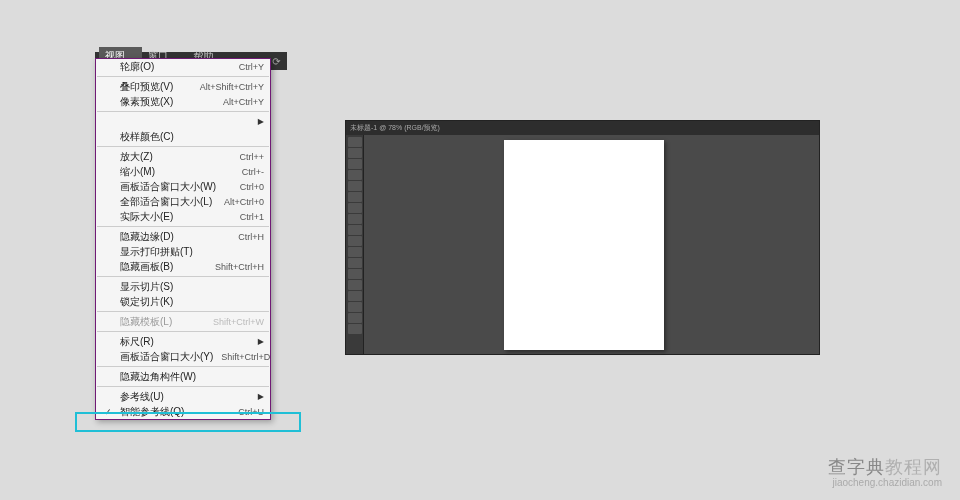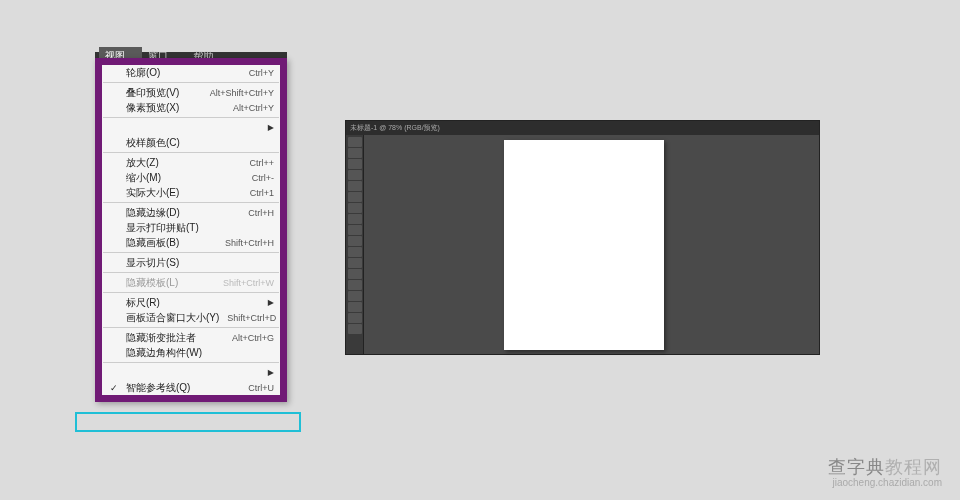--- a/index.html
+++ b/index.html
@@ -40,23 +40,23 @@
       display: flex;
       align-items: center;
       justify-content: center;
       color: #aaa;
       font-size: 10px;
     }
     .dropdown {
       position: absolute;
       top: 58px;
       left: 95px;
-      width: 192px;
+      width: 176px;
       background: #f5f5f5;
-      border: 7px solid #701a75;
+      border: 1px solid #701a75;
       box-shadow: 2px 2px 6px rgba(0,0,0,0.3);
     }
     .menu-item {
       display: flex;
       align-items: center;
       padding: 2px 6px 2px 24px;
       font-size: 10px;
       color: #222;
       position: relative;
       height: 15px;
@@ -215,69 +215,77 @@
 
   <div class="menu-item">
     <span class="label">放大(Z)</span>
     <span class="shortcut">Ctrl++</span>
   </div>
   <div class="menu-item">
     <span class="label">缩小(M)</span>
     <span class="shortcut">Ctrl+-</span>
   </div>
   <div class="menu-item">
+    <span class="label">画板适合窗口大小(W)</span>
+    <span class="shortcut">Ctrl+0</span>
+  </div>
+  <div class="menu-item">
+    <span class="label">全部适合窗口大小(L)</span>
+    <span class="shortcut">Alt+Ctrl+0</span>
+  </div>
+  <div class="menu-item">
     <span class="label">实际大小(E)</span>
     <span class="shortcut">Ctrl+1</span>
   </div>
   <div class="menu-sep"></div>
 
   <div class="menu-item">
     <span class="label">隐藏边缘(D)</span>
     <span class="shortcut">Ctrl+H</span>
   </div>
   <div class="menu-item">
     <span class="label">显示打印拼贴(T)</span>
   </div>
   <div class="menu-item">
     <span class="label">隐藏画板(B)</span>
     <span class="shortcut">Shift+Ctrl+H</span>
   </div>
   <div class="menu-sep"></div>
 
   <div class="menu-item">
     <span class="label">显示切片(S)</span>
+  </div>
+  <div class="menu-item">
+    <span class="label">锁定切片(K)</span>
   </div>
   <div class="menu-sep"></div>
 
   <div class="menu-item disabled">
     <span class="label">隐藏模板(L)</span>
     <span class="shortcut">Shift+Ctrl+W</span>
   </div>
   <div class="menu-sep"></div>
 
   <div class="menu-item">
     <span class="label">标尺(R)</span>
     <span class="submenu-arrow">▶</span>
   </div>
   <div class="menu-item">
     <span class="label">画板适合窗口大小(Y)</span>
     <span class="shortcut">Shift+Ctrl+D</span>
   </div>
   <div class="menu-sep"></div>
 
   <div class="menu-item">
-    <span class="label">隐藏渐变批注者</span>
-    <span class="shortcut">Alt+Ctrl+G</span>
-  </div>
-  <div class="menu-item">
     <span class="label">隐藏边角构件(W)</span>
   </div>
   <div class="menu-sep"></div>
 
   <div class="menu-item">
+    <span class="label">参考线(U)</span>
     <span class="submenu-arrow">▶</span>
   </div>
   <div class="menu-item">
     <span class="checkmark">✓</span>
     <span class="label">智能参考线(Q)</span>
     <span class="shortcut">Ctrl+U</span>
   </div>
 </div>
 
 <div class="highlighted-row"></div>

